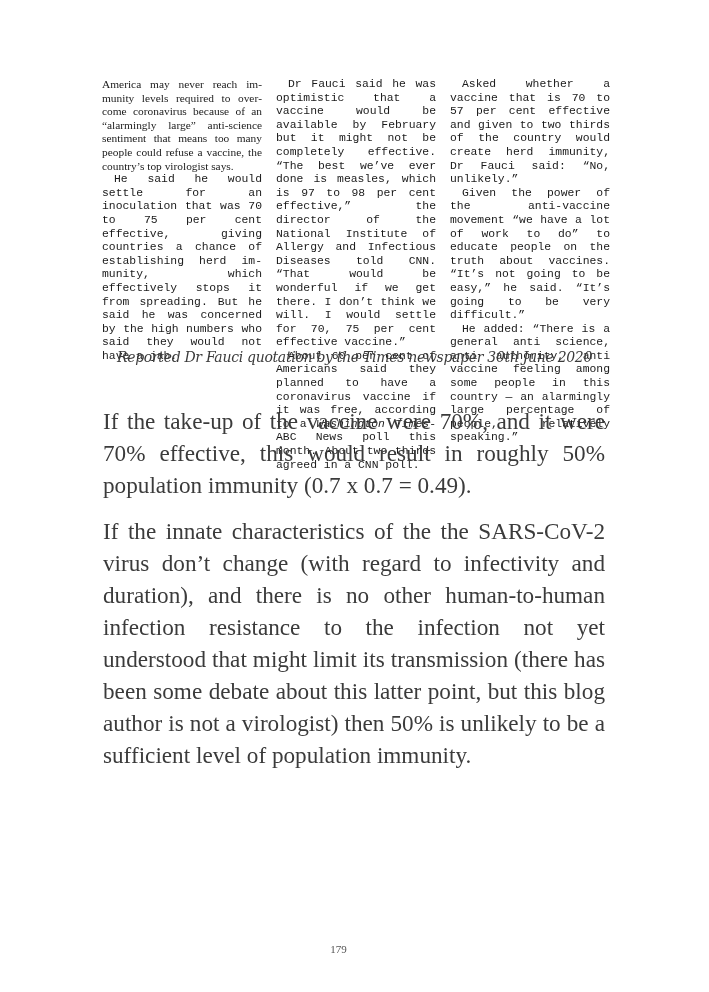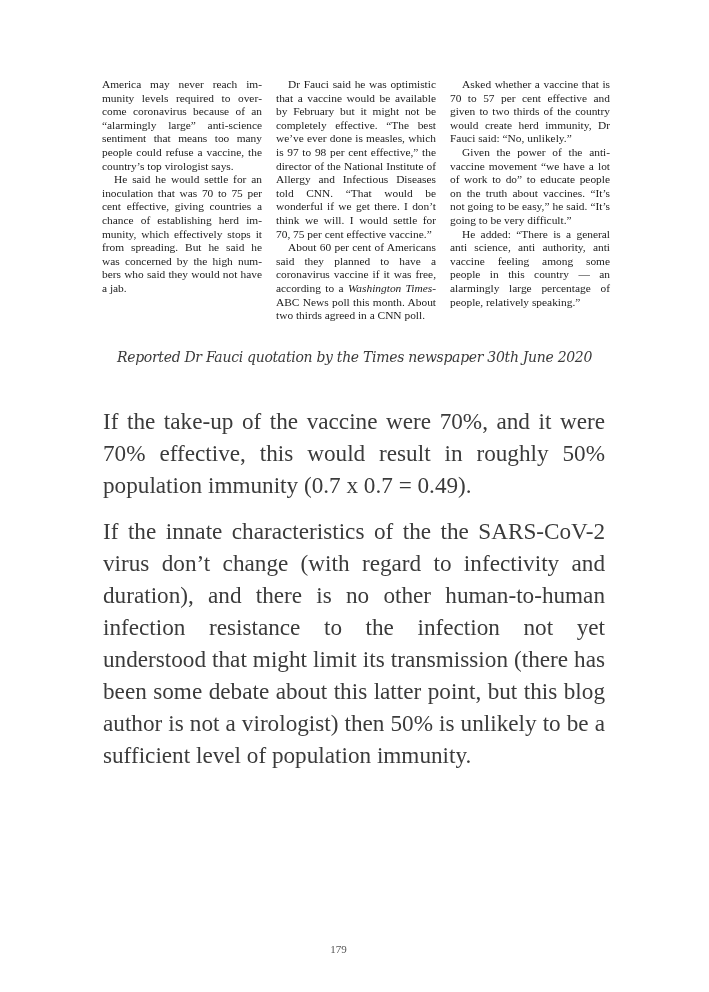--- a/index.html
+++ b/index.html
@@ -19,21 +19,21 @@
     font-family: "Liberation Serif", serif;
     font-size: 11.4px;
     line-height: 13.6px;
     color: #1a1a1a;
     text-align: justify;
     hyphens: manual;
   }
   .col p { margin: 0; text-indent: 0; }
   .col p + p { text-indent: 12px; }
   .col p.first { text-indent: 0; }
-  .col .indent { text-indent: 12px; }
+  .col .indent { text-indent: 12px; font-family: Liberation Mono, monospace; }
   .col i { font-style: italic; }
 
   .caption {
     position: absolute;
     left: 0;
     width: 709px;
     top: 349px;
     text-align: center;
     font-family: "DejaVu Serif", serif;
     font-style: italic;

